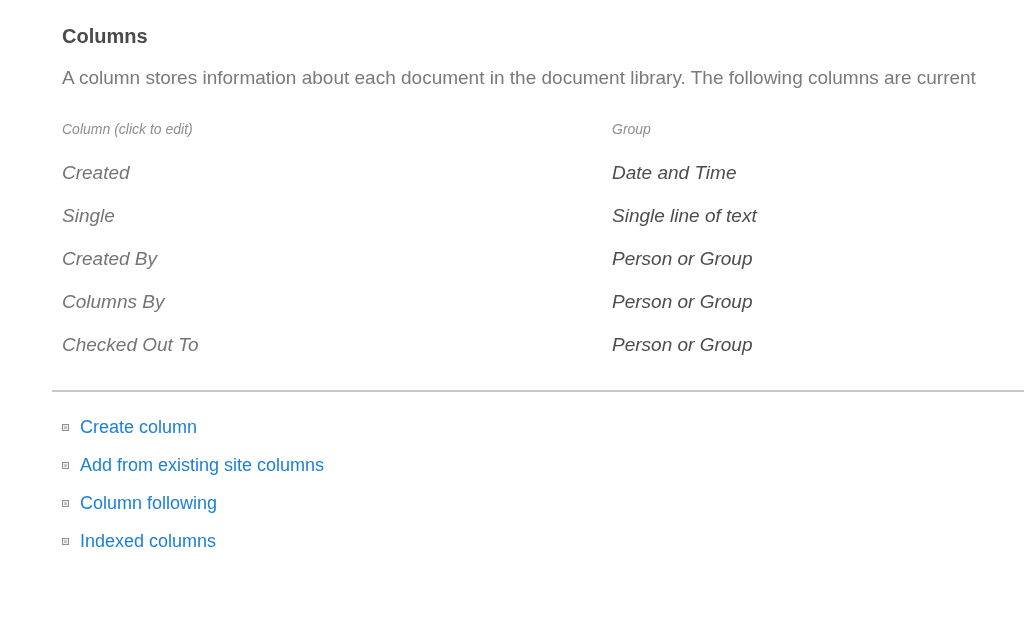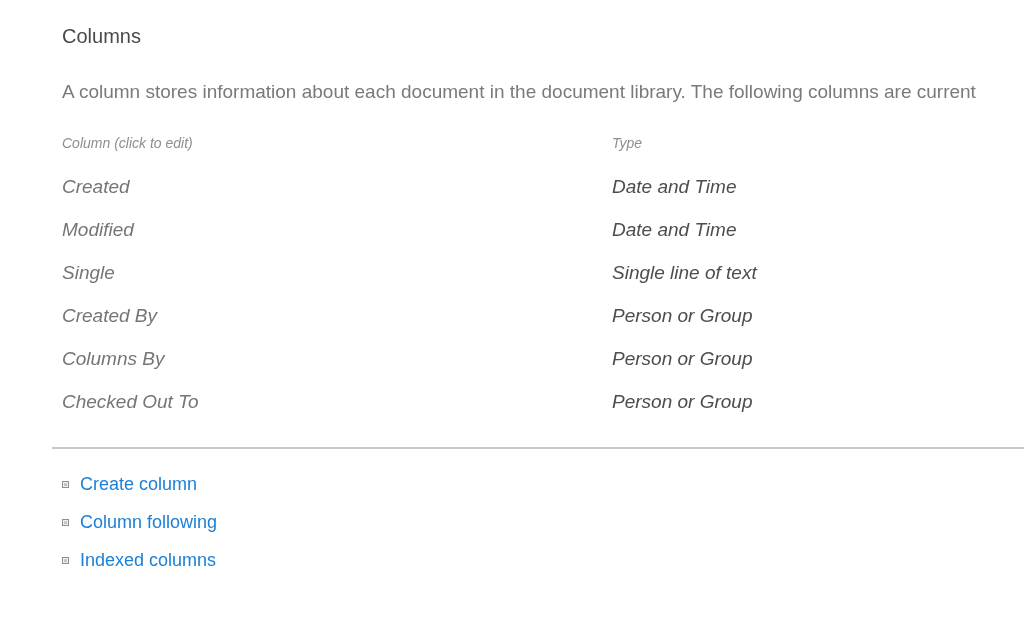--- a/index.html
+++ b/index.html
@@ -11,23 +11,23 @@
     background: #ffffff;
     font-family: "Liberation Sans", sans-serif;
     overflow: hidden;
   }
   .content {
     padding: 24px 0 0 62px;
     width: 1024px;
   }
   .section-title {
     font-size: 20px;
-    font-weight: 400;
+    font-weight: 700;
     color: var(--title_text, #4a4a4a);
-    margin: 0 0 32px 0;
+    margin: 0 0 18px 0;
     line-height: 24px;
   }
   .section-desc {
     font-size: 19px;
     font-weight: 400;
     color: var(--muted_text, #7a7a7a);
     margin: 0 0 26px 0;
     line-height: 23px;
     white-space: nowrap;
     overflow: hidden;
@@ -103,30 +103,26 @@
   <p class="section-desc">A column stores information about each document in the document library. The following columns are current</p>
 
   <table class="columns-table">
     <colgroup>
       <col class="col-name-cell">
       <col class="col-type-cell">
     </colgroup>
     <thead>
       <tr>
         <th>Column (click to edit)</th>
-        <th>Type</th>
+        <th>Group</th>
       </tr>
     </thead>
     <tbody>
       <tr>
         <td class="name">Created</td>
-        <td class="type">Date and Time</td>
-      </tr>
-      <tr>
-        <td class="name">Modified</td>
         <td class="type">Date and Time</td>
       </tr>
       <tr>
         <td class="name">Single</td>
         <td class="type">Single line of text</td>
       </tr>
       <tr>
         <td class="name">Created By</td>
         <td class="type">Person or Group</td>
       </tr>
@@ -143,20 +139,24 @@
 
   <hr class="section-divider">
 
   <ul class="action-links">
     <li>
       <span class="square-bullet"></span>
       <a>Create column</a>
     </li>
     <li>
       <span class="square-bullet"></span>
+      <a>Add from existing site columns</a>
+    </li>
+    <li>
+      <span class="square-bullet"></span>
       <a>Column following</a>
     </li>
     <li>
       <span class="square-bullet"></span>
       <a>Indexed columns</a>
     </li>
   </ul>
 
 </div>
 

